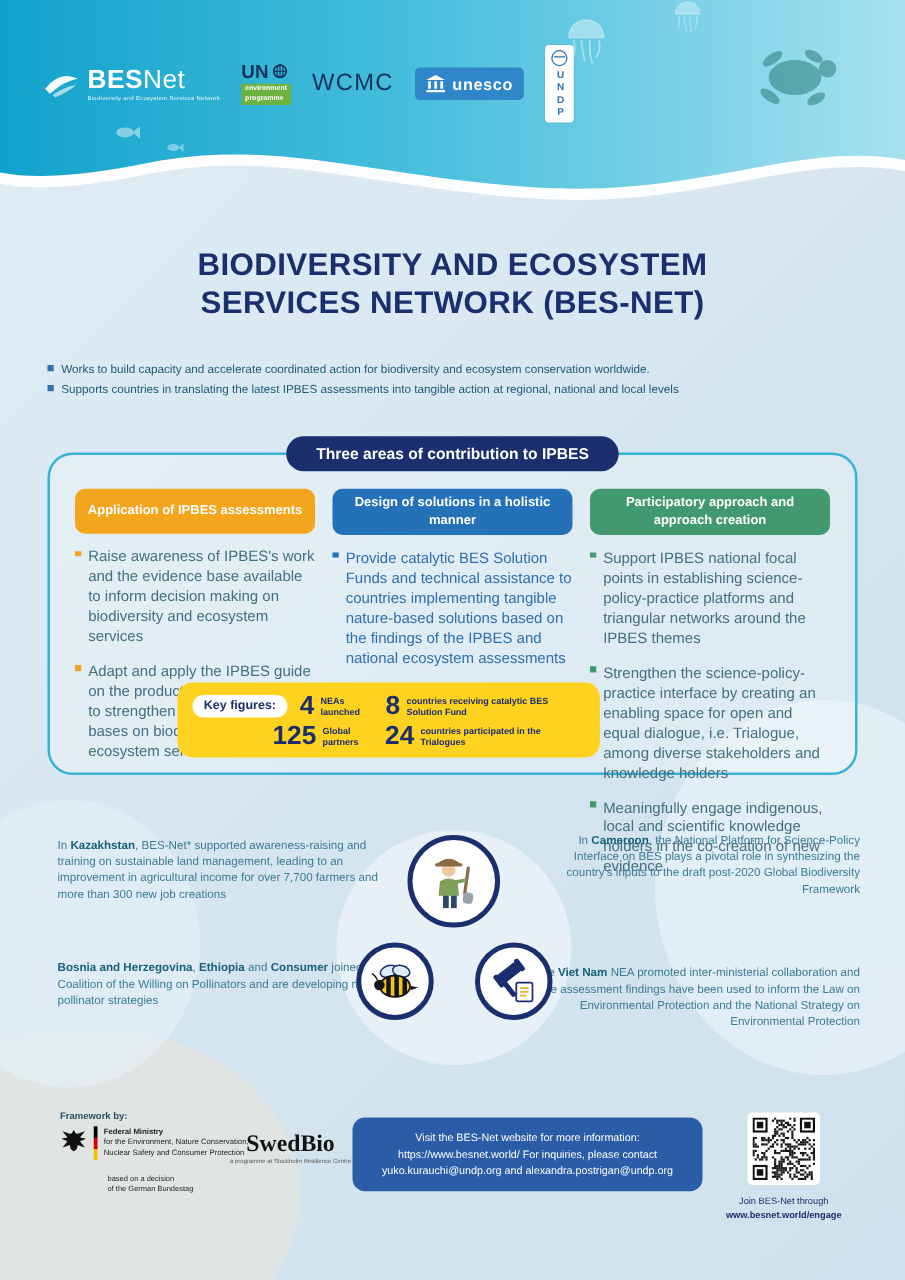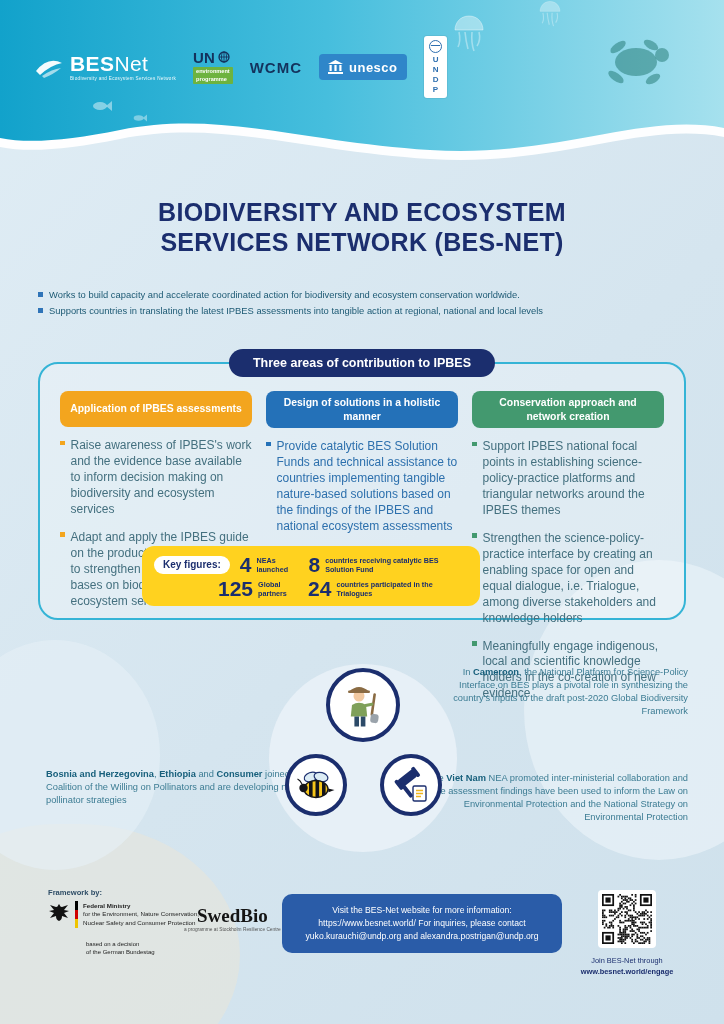--- a/index.html
+++ b/index.html
@@ -23,21 +23,21 @@
 
   .besnet { display:flex; align-items:center; gap:6px; color:#fff; }
   .besnet-text .name { font-size:21px; letter-spacing:.4px; line-height:1; }
   .besnet-text .name b { font-weight:800; }
   .besnet-text .tagline { font-size:4.6px; opacity:.92; letter-spacing:.3px; margin-top:2px; }
 
   .unep { display:flex; flex-direction:column; align-items:flex-start; gap:2px; }
   .unep-top { display:flex; align-items:center; gap:3px; color:#14325c; font-weight:800; font-size:15px; line-height:1; }
   .unep-green { background:#6db33f; color:#fff; font-size:5.6px; font-weight:bold; padding:1.5px 3px; line-height:1.3; border-radius:1px; white-space:pre-line; }
 
-  .wcmc { font-size:15px; font-weight:700; color:#14325c; letter-spacing:1px;text-align:right; }
+  .wcmc { font-size:19px; font-weight:400; color:#14325c; letter-spacing:1px;text-align:right; }
 
   .unesco { background:#2f86c9; border-radius:4px; padding:6px 9px; display:flex; align-items:flex-end; gap:6px; color:#fff; }
   .unesco-label { font-weight:bold; font-size:13px; letter-spacing:.5px; line-height:1; }
 
   .undp { background:#fff; border-radius:3px; padding:4px 5px 3px; display:flex; flex-direction:column; align-items:center; gap:2px; box-shadow:0 0 0 1px rgba(0,0,0,.05); }
   .undp-emblem { width:13px; height:13px; border:1.6px solid #2e6fb0; border-radius:50%; position:relative; }
   .undp-emblem:before { content:""; position:absolute; left:1px; right:1px; top:4.2px; border-top:1px solid #2e6fb0; }
   .undp-letters { writing-mode:vertical-rl; text-orientation:upright; font-size:8px; font-weight:800; color:#2e6fb0; line-height:1; letter-spacing:1px; }
 
   
@@ -252,21 +252,21 @@
       <div class="col col-2" style="--col-color: #2471B8;">
         <div class="col-header">Design of solutions in a holistic manner</div>
         <div class="col-bullets">
             <div class="bullet-item">
               <span class="bullet-square"></span>
               <span class="bullet-text">Provide catalytic BES Solution Funds and technical assistance to countries implementing tangible nature-based solutions based on the findings of the IPBES and national ecosystem assessments</span>
             </div>
           </div>
       </div>
       <div class="col col-3" style="--col-color: #43996F;">
-        <div class="col-header">Conservation approach and network creation</div>
+        <div class="col-header">Participatory approach and approach creation</div>
         <div class="col-bullets">
             <div class="bullet-item">
               <span class="bullet-square"></span>
               <span class="bullet-text">Support IPBES national focal points in establishing science-policy-practice platforms and triangular networks around the IPBES themes</span>
             </div>
             <div class="bullet-item">
               <span class="bullet-square"></span>
               <span class="bullet-text">Strengthen the science-policy-practice interface by creating an enabling space for open and equal dialogue, i.e. Trialogue, among diverse stakeholders and knowledge holders</span>
             </div>
             <div class="bullet-item">
@@ -298,20 +298,21 @@
           <span class="fig-value">24</span>
           <span class="fig-label w-wide">countries participated in the Trialogues</span>
         </div>
       </div>
     </div>
   </div>
 
   <div class="stories">
     <div class="big-circle"></div>
 
+    <p class="story story-1"><span>In </span><span class="seg-bold">Kazakhstan</span><span>, BES-Net* supported awareness-raising and training on sustainable land management, leading to an improvement in agricultural income for over 7,700 farmers and more than 300 new job creations</span></p>
     <p class="story story-2"><span>In </span><span class="seg-bold">Cameroon</span><span>, the National Platform for Science-Policy Interface on BES plays a pivotal role in synthesizing the country's inputs to the draft post-2020 Global Biodiversity Framework</span></p>
     <p class="story story-3"><span class="seg-bold">Bosnia and Herzegovina</span><span>, </span><span class="seg-bold">Ethiopia</span><span> and </span><span class="seg-bold">Consumer</span><span> joined the Coalition of the Willing on Pollinators and are developing national pollinator strategies</span></p>
     <p class="story story-4"><span>The </span><span class="seg-bold">Viet Nam</span><span> NEA promoted inter-ministerial collaboration and the assessment findings have been used to inform the Law on Environmental Protection and the National Strategy on Environmental Protection</span></p>
 
     <div class="icon-circle circle-farmer">
       <svg width="44" height="48" viewBox="0 0 44 48">
         <rect x="31" y="12" width="2.6" height="23" rx="1.3" fill="#8a6b43" transform="rotate(8 32 23)"></rect>
         <rect x="29.5" y="33" width="8" height="9" rx="3" fill="#9aa3ab" transform="rotate(8 33.5 37)"></rect>
         <circle cx="18" cy="15" r="5.5" fill="#f1c9a1"></circle>
         <path d="M8 10.5 q10 -9 20 0 z" fill="#8a6b43"></path>

